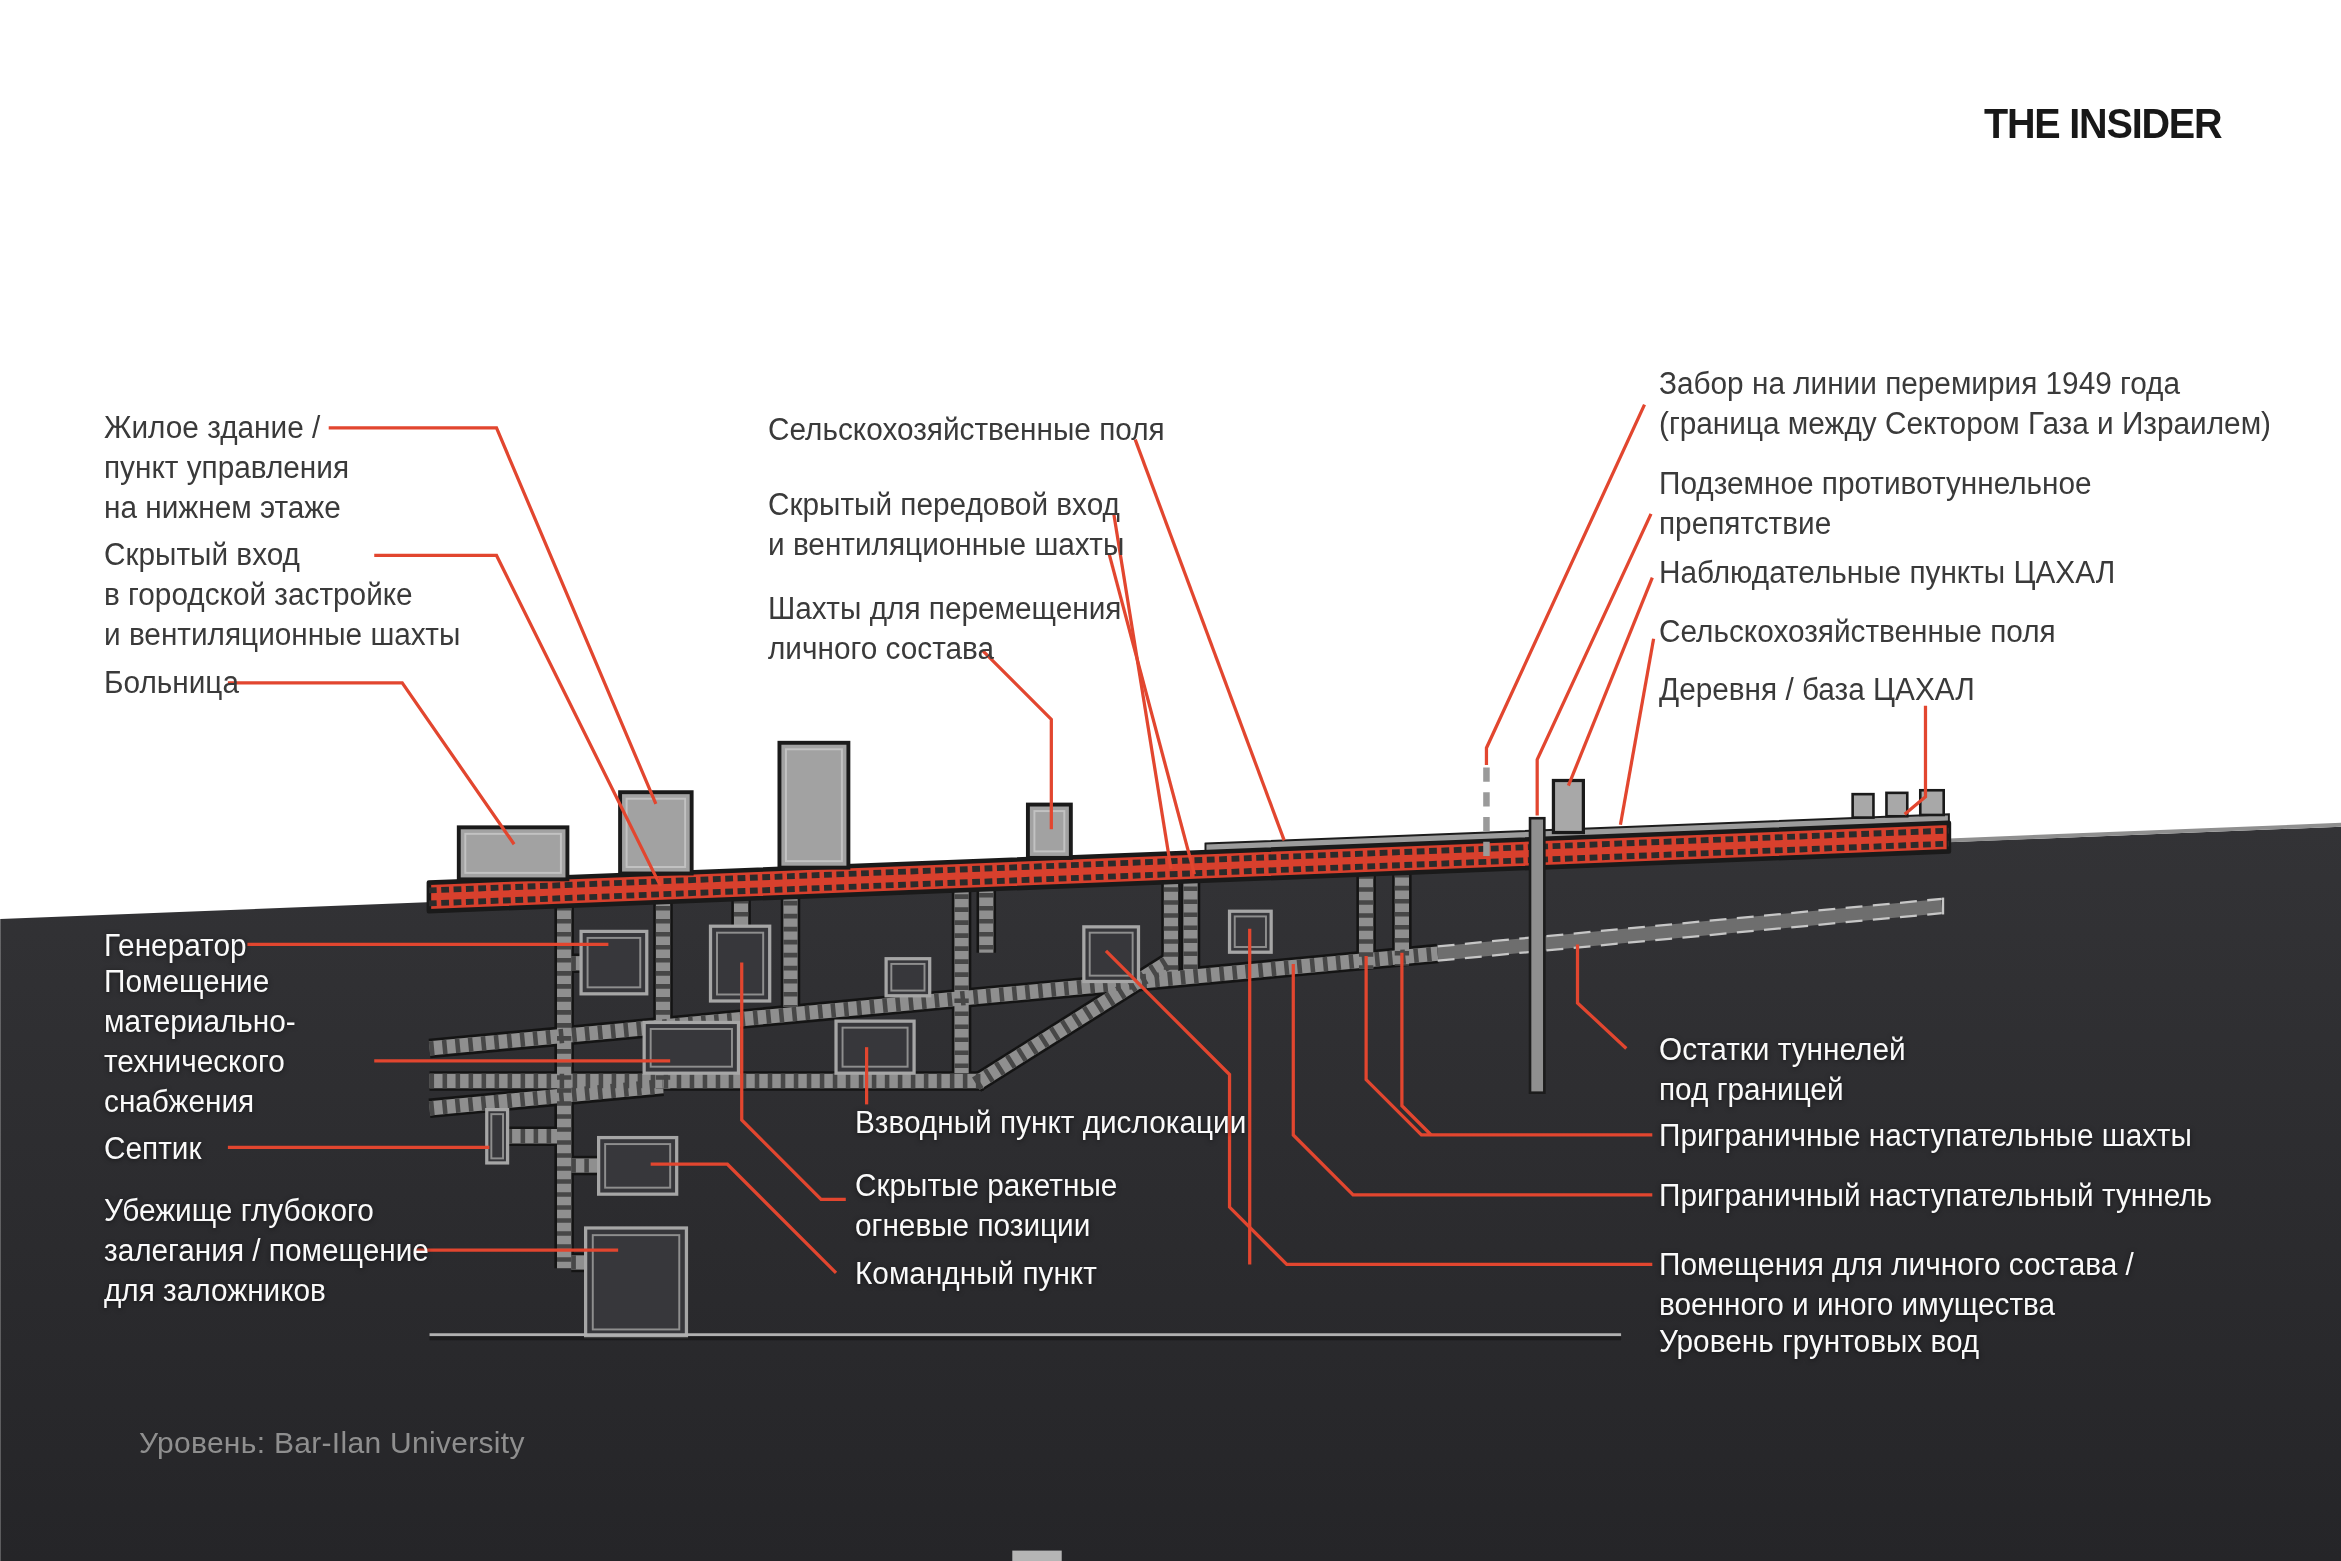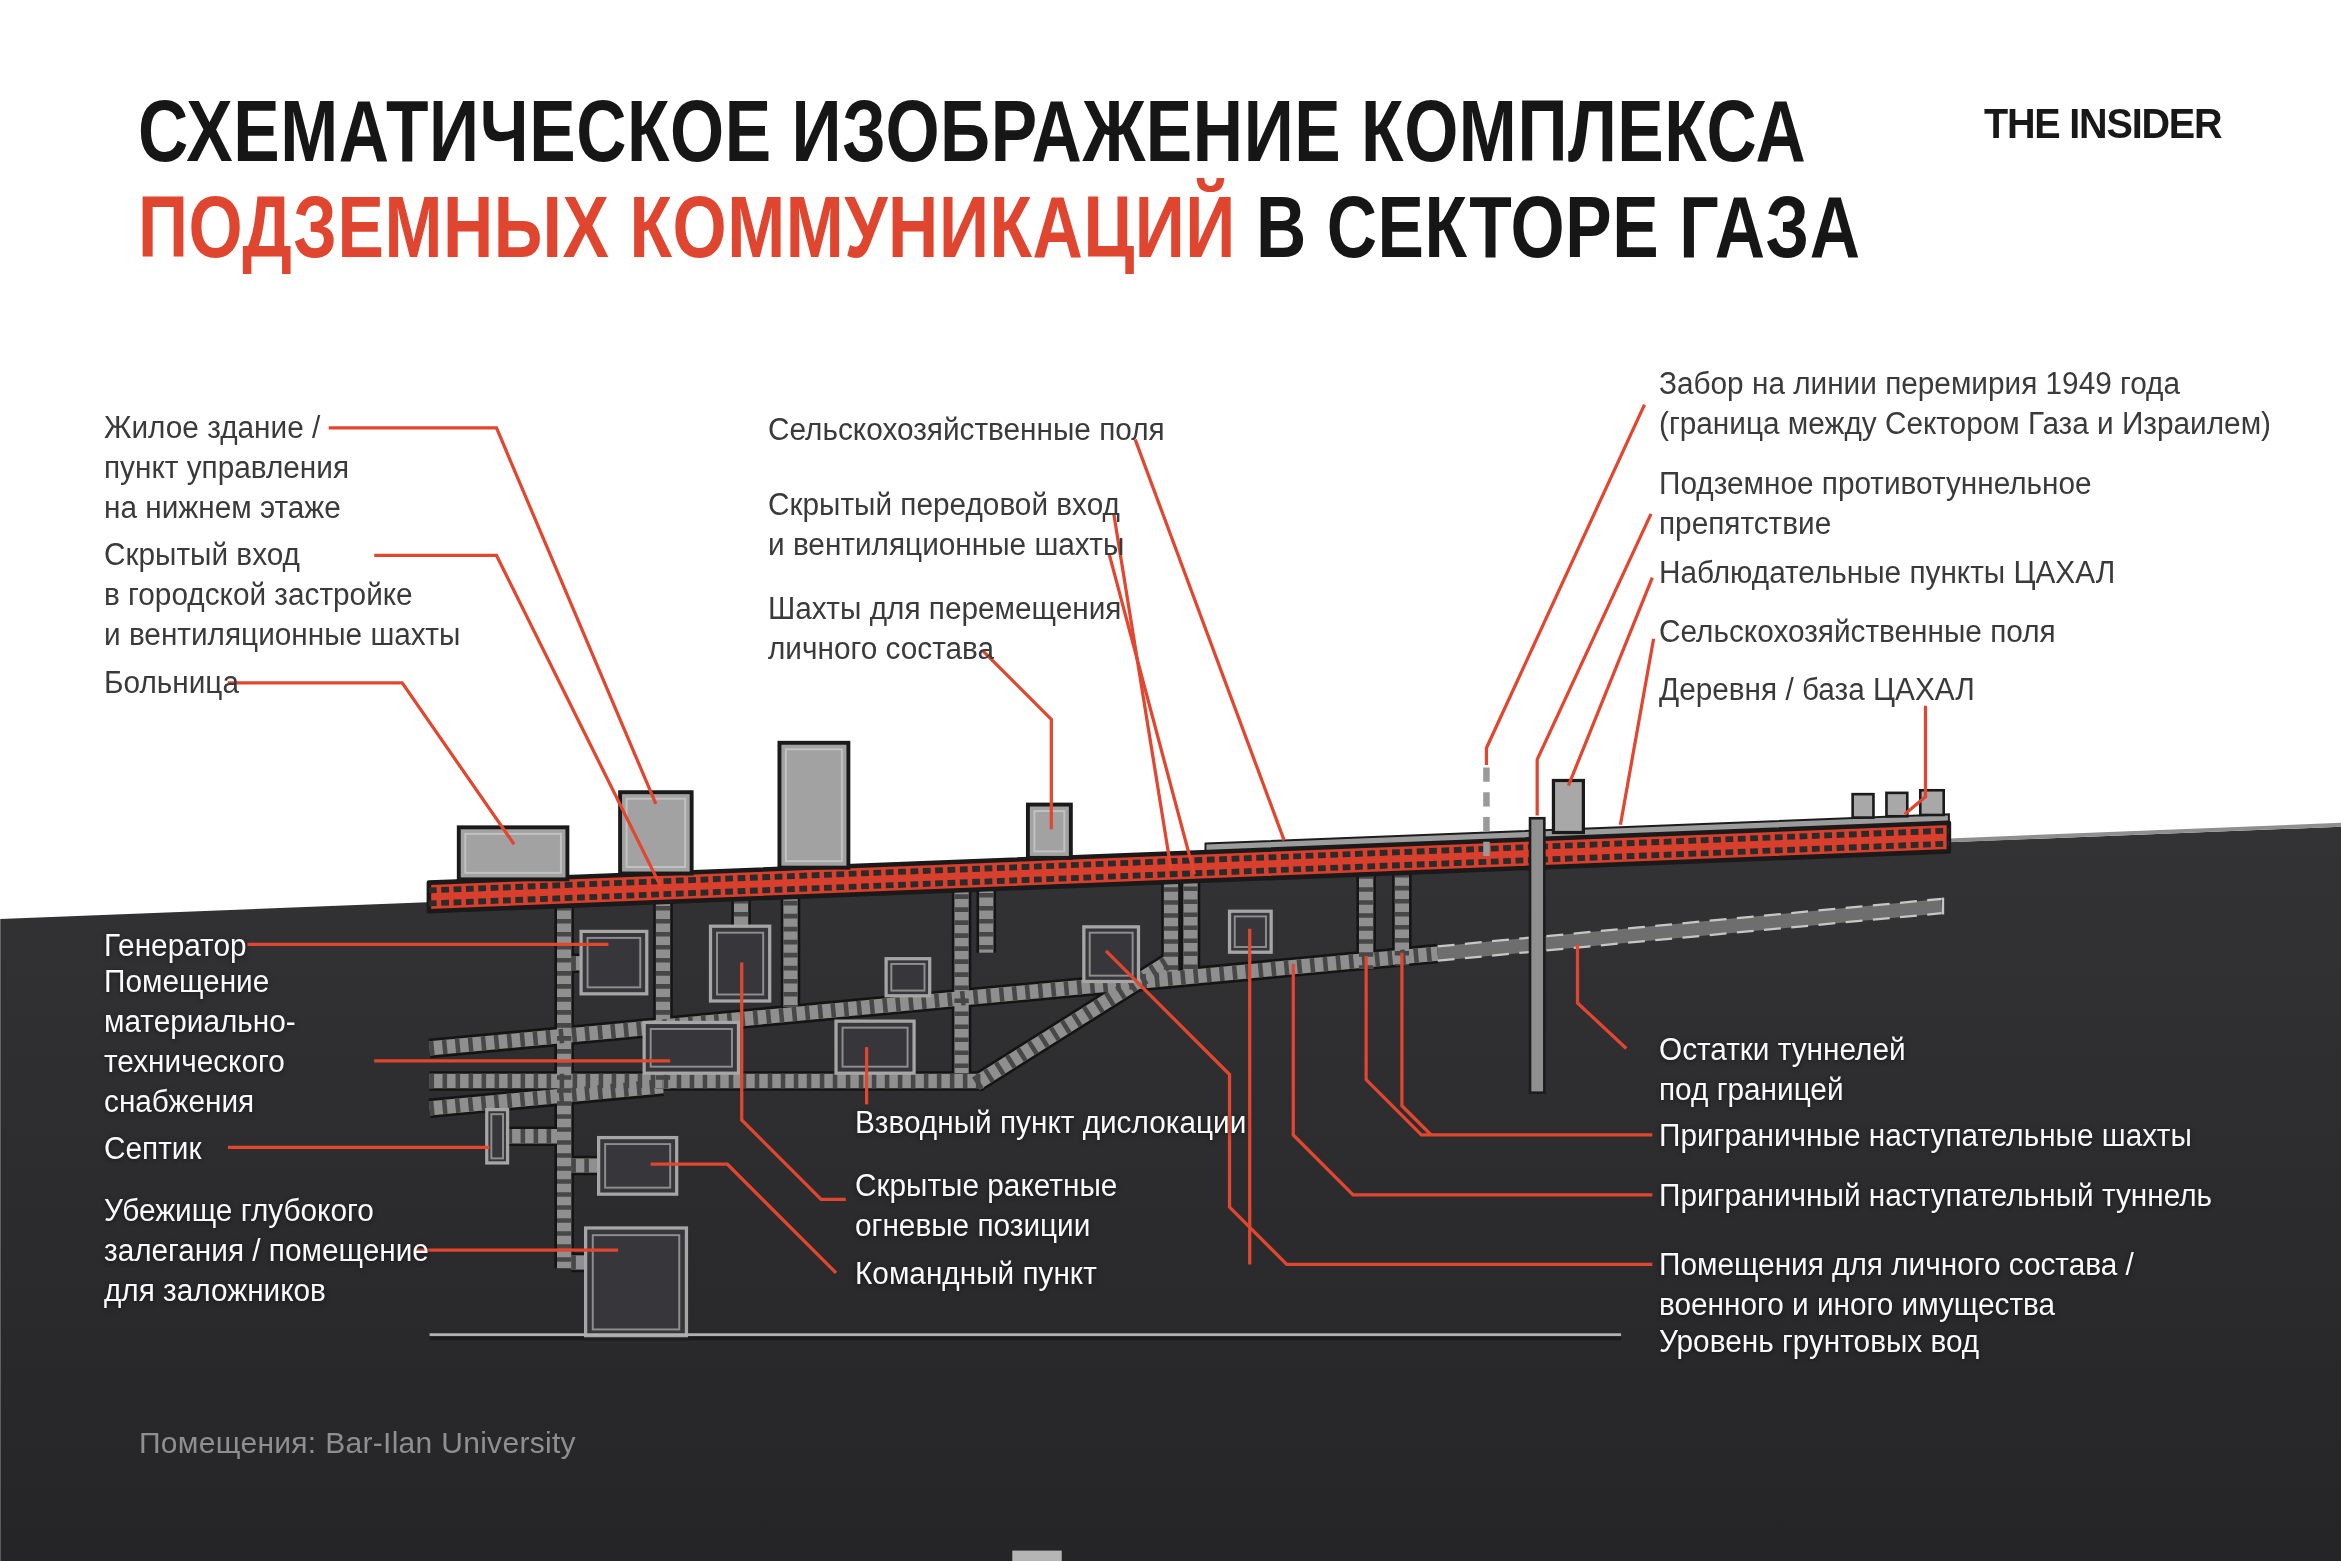--- a/index.html
+++ b/index.html
@@ -197,24 +197,20 @@
     <path d="M2100,1470 L2100,1660 L2185,1745 L2540,1745"></path>
     <path d="M2155,1465 L2155,1700 L2200,1745"></path>
     <path d="M1988,1482 L1988,1745 L2080,1837 L2540,1837"></path>
     <path d="M1700,1462 L1890,1652 L1890,1856 L1978,1944 L2540,1944"></path>
     <path d="M1921,1428 L1921,1944"></path>
   </g>
 
   <rect x="1556" y="2384" width="76" height="16" fill="#b5b5b5"></rect>
 </svg>
 
-<div class="title">
-  <div class="t">СХЕМАТИЧЕСКОЕ ИЗОБРАЖЕНИЕ КОМПЛЕКСА</div>
-  <div class="t"><span class="red">ПОДЗЕМНЫХ КОММУНИКАЦИЙ</span><span class="gap"></span><span>В СЕКТОРЕ ГАЗА</span></div>
-</div>
 <div class="logo">THE INSIDER</div>
 
 <div class="lbl dark" style="left:104px;top:408px">
   <div>Жилое здание /</div>
       <div>пункт управления</div>
       <div>на нижнем этаже</div>
 </div>
 <div class="lbl dark" style="left:104px;top:535px">
   <div>Скрытый вход</div>
       <div>в городской застройке</div>
@@ -290,16 +286,16 @@
   <div>Приграничный наступательный туннель</div>
 </div>
 <div class="lbl light" style="left:1659px;top:1245px">
   <div>Помещения для личного состава /</div>
       <div>военного и иного имущества</div>
 </div>
 <div class="lbl light" style="left:1659px;top:1322px">
   <div>Уровень грунтовых вод</div>
 </div>
 
-<div class="src">Помещения: Bar-Ilan University</div>
+<div class="src">Уровень: Bar-Ilan University</div>
 
 </div>
 
 
 </body></html>

